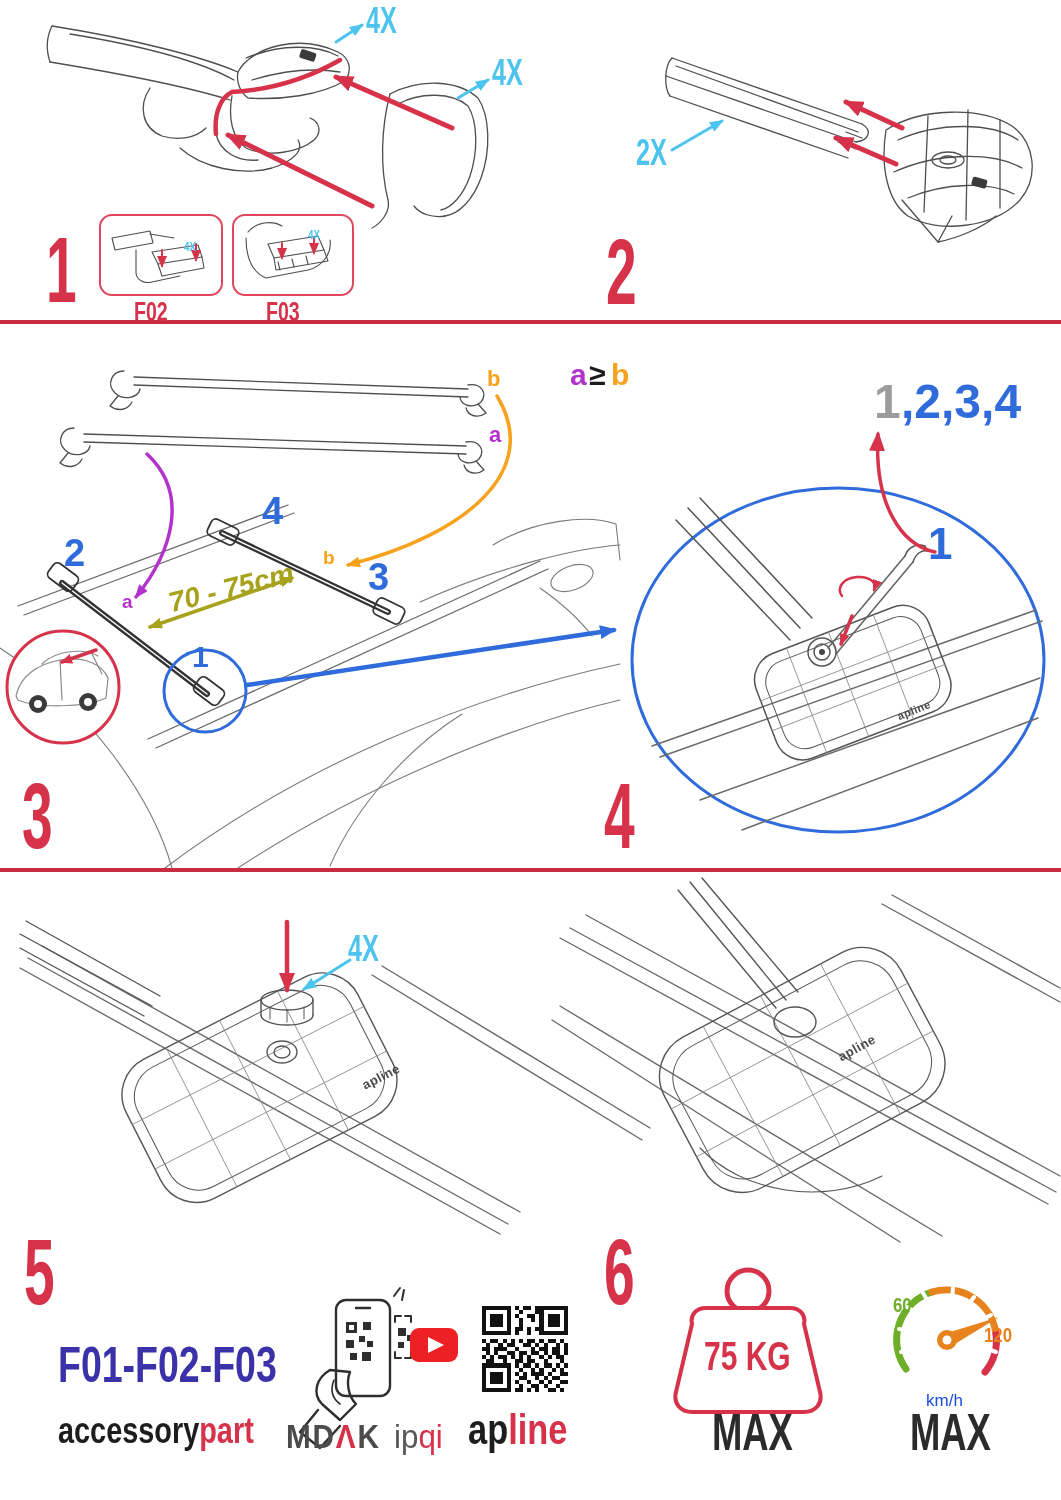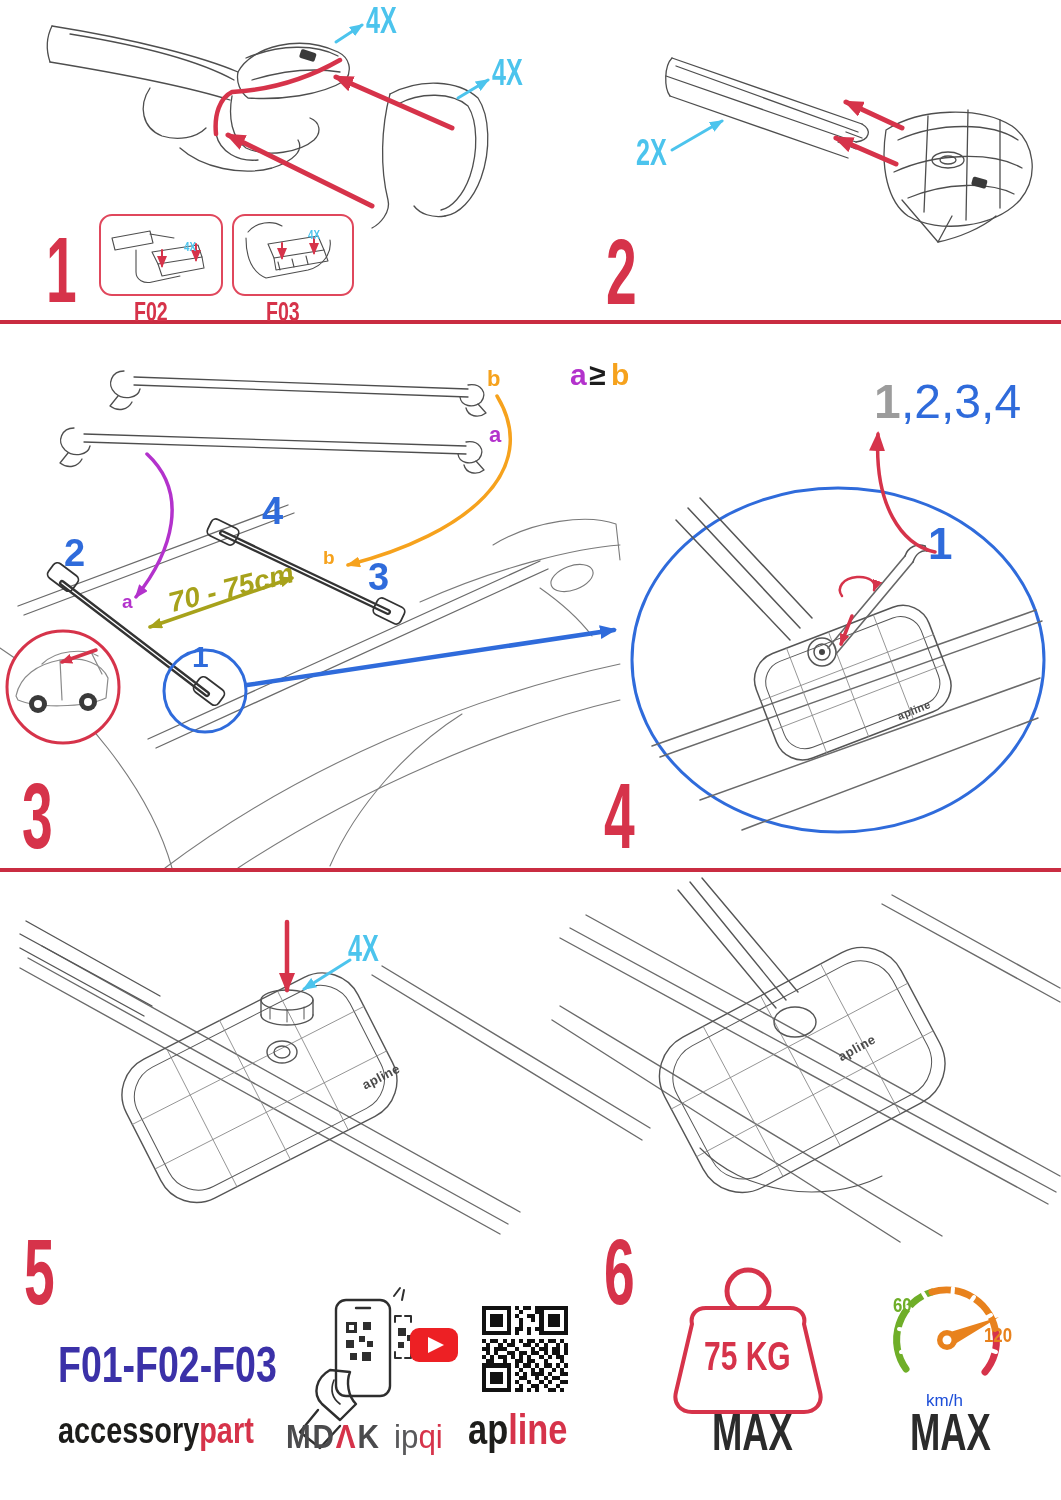--- a/index.html
+++ b/index.html
@@ -14,21 +14,21 @@
   .inset-label{font-weight:700;font-size:28px;color:#d6334a;transform:scaleX(.70);}
   .posnum{font-weight:700;font-size:38px;color:#2f6bdb;}
   .posnum-sm{font-weight:700;font-size:30px;color:#2f6bdb;}
   .lbl-orange{font-weight:700;font-size:22px;color:#f6a21d;}
   .lbl-purple{font-weight:700;font-size:22px;color:#b332cc;}
   .lbl-orange-sm{font-weight:700;font-size:19px;color:#f6a21d;}
   .lbl-purple-sm{font-weight:700;font-size:19px;color:#b332cc;}
   .rule{font-weight:700;font-size:30px;}
   .dim{font-weight:700;font-style:italic;font-size:28px;color:#a7a21b;transform:rotate(-14deg);}
   .seq-gray{font-weight:700;font-size:48px;color:#9c9c9c;}
-  .seq-blue{font-weight:400;font-size:48px;color:#2f6bdb;}
+  .seq-blue{font-weight:700;font-size:48px;color:#2f6bdb;}
   .detail-ref{font-weight:700;font-size:44px;color:#2f6bdb;}
   .brandmark{font-weight:700;color:#4a4a4a;letter-spacing:.5px;}
   .model{font-weight:700;font-size:50px;color:#3b31a8;transform:scaleX(.75);}
   .brandline{font-weight:700;font-size:37px;transform:scaleX(.78);}
   .mdak{font-weight:700;font-size:33px;letter-spacing:2px;transform:scaleX(.9);}
   .ipqi{font-weight:400;font-size:33px;transform:scaleX(.95);}
   .apline{font-weight:700;font-size:43px;transform:scaleX(.80);}
   .wval{font-weight:700;font-size:40px;color:#d6334a;transform:scaleX(.75);}
   .maxlbl{font-weight:700;font-size:52px;color:#2b2b2b;transform:scaleX(.70);}
   .sp-low{font-weight:700;font-size:21px;color:#6fae28;transform:scaleX(.8);}

